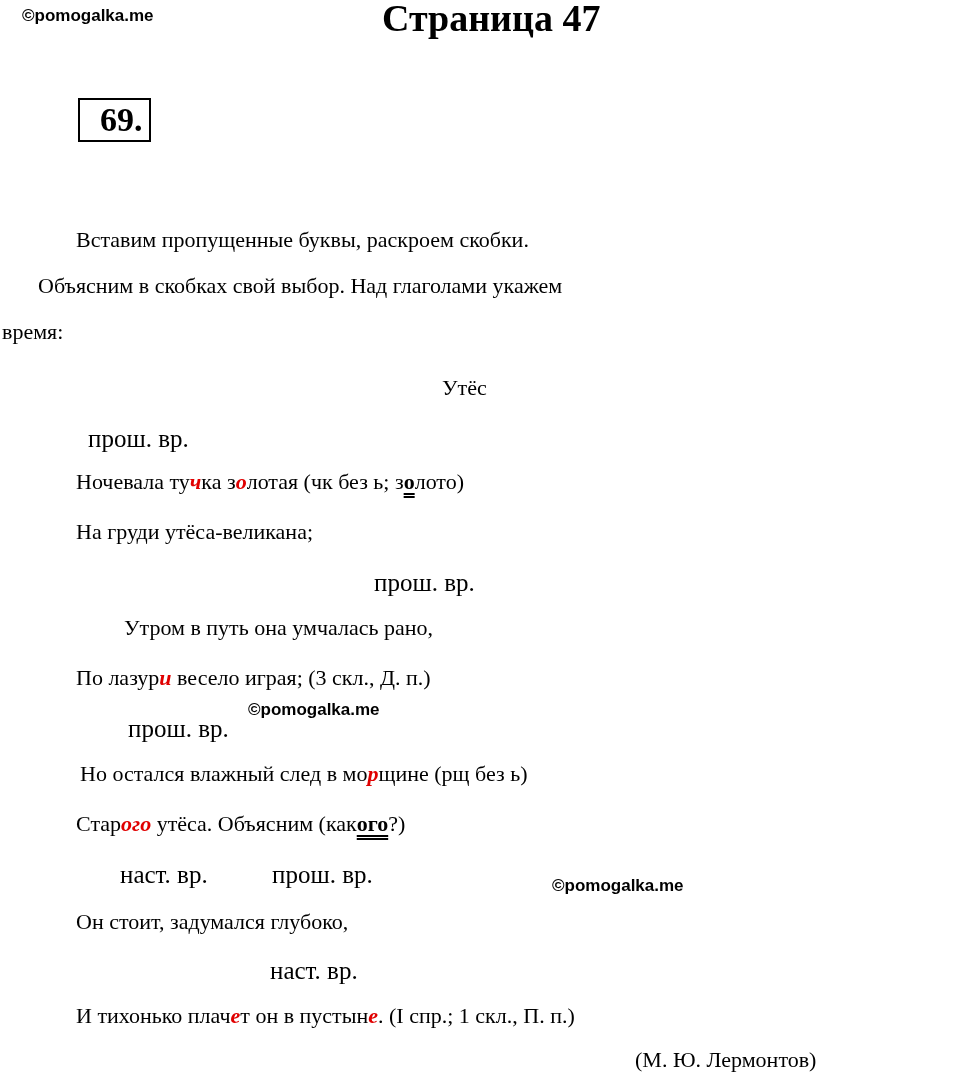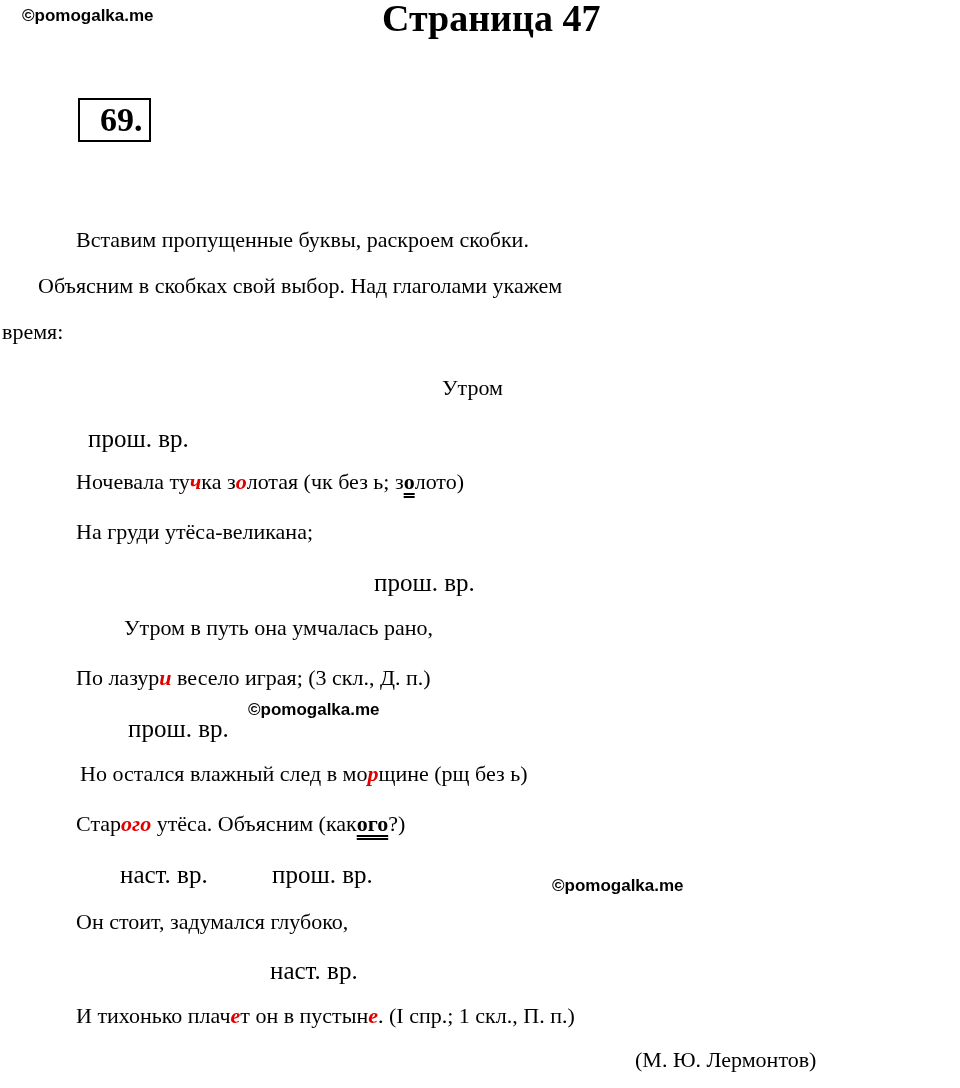--- a/index.html
+++ b/index.html
@@ -30,21 +30,21 @@
 
 <div class="abs wm" style="left:22px; top:6px;">©pomogalka.me</div>
 <div class="abs title" style="left:382px; top:-4px;">Страница 47</div>
 
 <div class="abs num-box" style="left:78px; top:98px;">69.</div>
 
 <div class="abs body-text" style="left:76px; top:220px;">Вставим пропущенные буквы, раскроем скобки.</div>
 <div class="abs body-text" style="left:2px; top:266px;margin-left:36px;">Объясним в скобках свой выбор. Над глаголами укажем</div>
 <div class="abs body-text" style="left:2px; top:312px;text-align:right;">время:</div>
 
-<div class="abs body-text" style="left:442px; top:368px;">Утром</div>
+<div class="abs body-text" style="left:442px; top:368px;">Утёс</div>
 
 <div class="abs ann" style="left:88px; top:424px;">прош. вр.</div>
 
 <div class="abs body-text" style="left:76px; top:462px;">
   <span>Ночевала ту</span><span class="red">ч</span><span>ка з</span><span class="red">о</span><span>лотая (чк без ь; з</span><span class="dbl">о</span><span>лото)</span>
 </div>
 
 <div class="abs body-text" style="left:76px; top:512px;">На груди утёса-великана;</div>
 
 <div class="abs ann" style="left:374px; top:568px;">прош. вр.</div>

